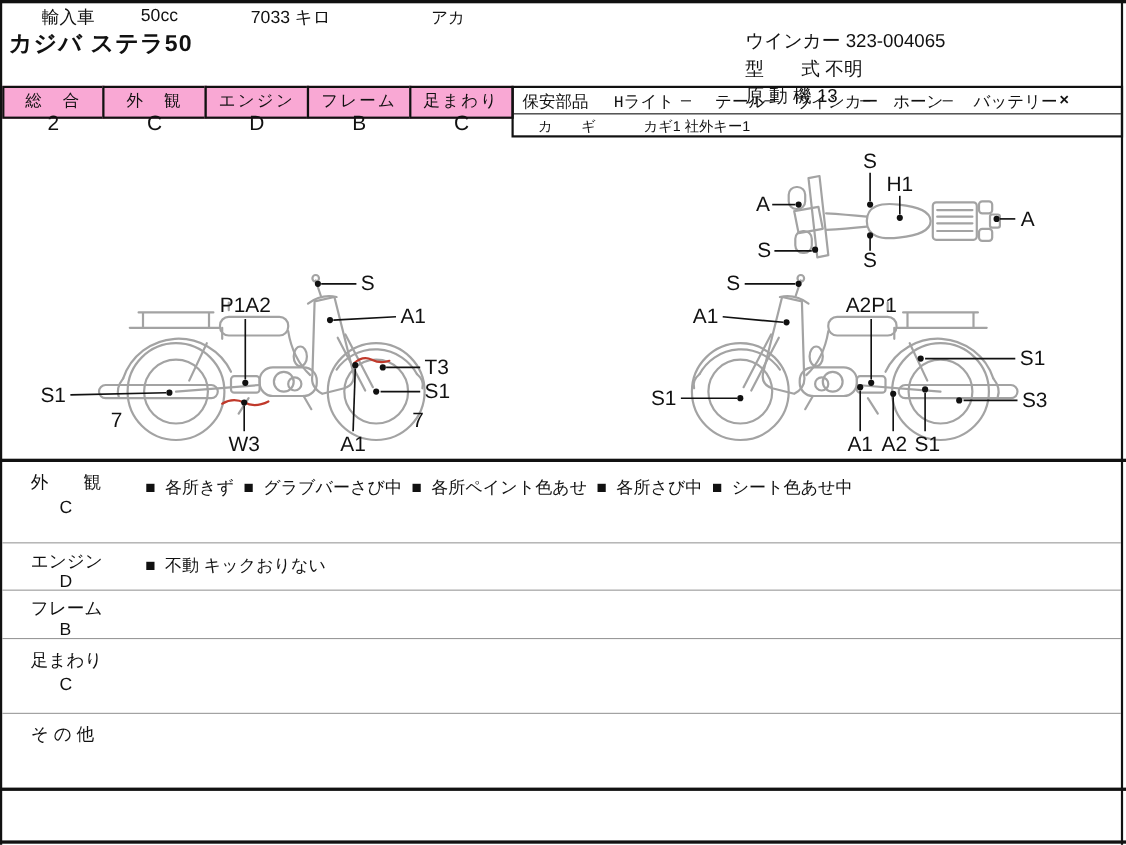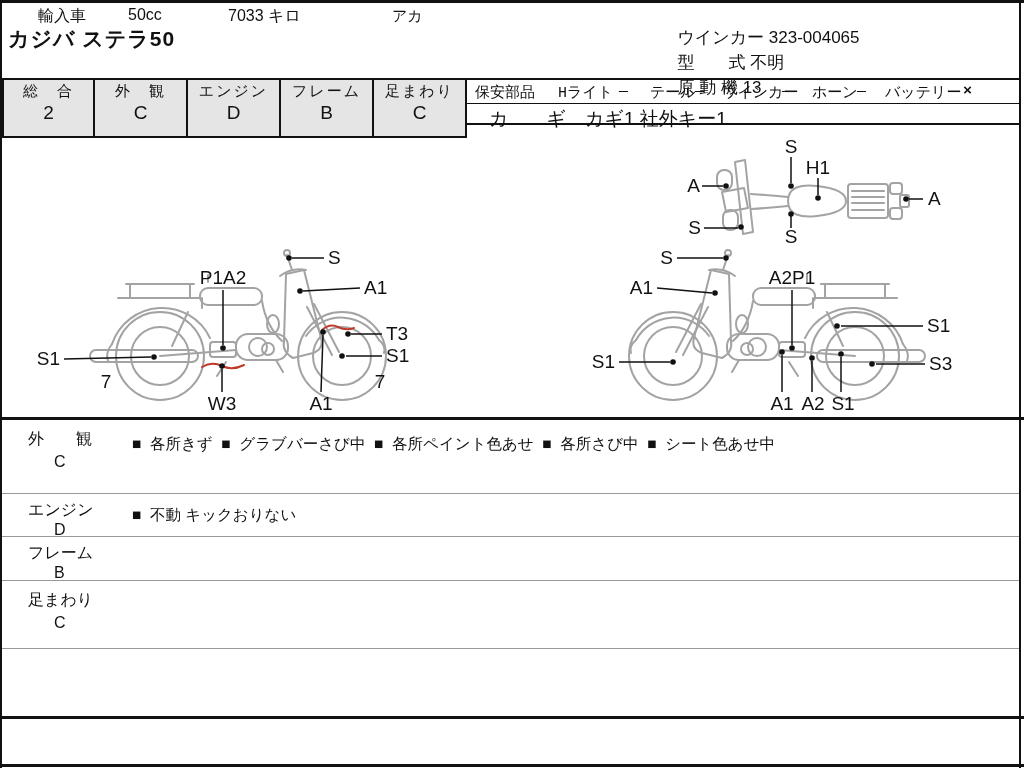--- a/index.html
+++ b/index.html
@@ -7,28 +7,28 @@
     width:1024px;height:768px;position:relative;background:#fff;
     font-family:"Liberation Sans","DejaVu Sans",sans-serif;color:#111;
     overflow:hidden;
   }
   .abs{position:absolute;}
   .line{position:absolute;background:#111;}
   .t16{font-size:16px;}
   .t17{font-size:17px;}
   .model-name{font-size:21px;font-weight:600;letter-spacing:1px;}
   
-  .gbox{position:absolute;top:78px;height:60px;border:2px solid #111;box-sizing:border-box;background:#e5e5e5;text-align:center;}
+  .gbox{position:absolute;top:78px;height:30px;border:2px solid #111;box-sizing:border-box;background:#f9a8d4;text-align:center;}
   .gbox .glabel{font-size:15px;margin-top:2px;letter-spacing:2px;}
   .gbox .gvalue{font-size:19px;margin-top:1px;}
   
   .safety{position:absolute;left:465px;top:78px;width:556px;height:47px;border:2px solid #111;box-sizing:border-box;}
   .safety-rowA{position:relative;height:23px;border-bottom:1px solid #111;font-size:15px;}
   .safety-rowA span{position:absolute;top:3px;white-space:pre;font-family:Liberation Mono, monospace;}
-  .safety-rowB{position:relative;height:20px;font-size:19px;}
+  .safety-rowB{position:relative;height:20px;font-size:13px;}
   .safety-rowB span{position:absolute;top:2px;white-space:pre;}
   
   .comments{position:absolute;left:2px;top:420px;width:1017px;}
   .crow{position:relative;display:flex;box-sizing:border-box;}
   .crow + .crow{border-top:1px solid #999;}
   .clabel-col{width:128px;box-sizing:border-box;padding:9px 0 0 26px;flex:none;}
   .clabel{font-size:16px;white-space:pre;}
   .cgrade{font-size:16px;padding-left:26px;margin-top:3px;}
   .ctext{flex:1;padding:10px 12px 0 2px;font-size:15.5px;line-height:1.85;white-space:pre-wrap;}
   
@@ -265,15 +265,19 @@
       <div class="cgrade" style="margin-top:0;">B</div>
     </div>
   </div>
   <div class="crow" style="height:68px;">
     <div class="clabel-col">
       <div class="clabel">足まわり</div>
       <div class="cgrade">C</div>
     </div>
   </div>
   <div class="crow" style="height:68px;">
+    <div class="clabel-col">
+      <div class="clabel">そ の 他</div>
+      <div class="cgrade"></div>
+    </div>
     <div class="ctext"></div>
   </div>
 </div>
 
 </body></html>

